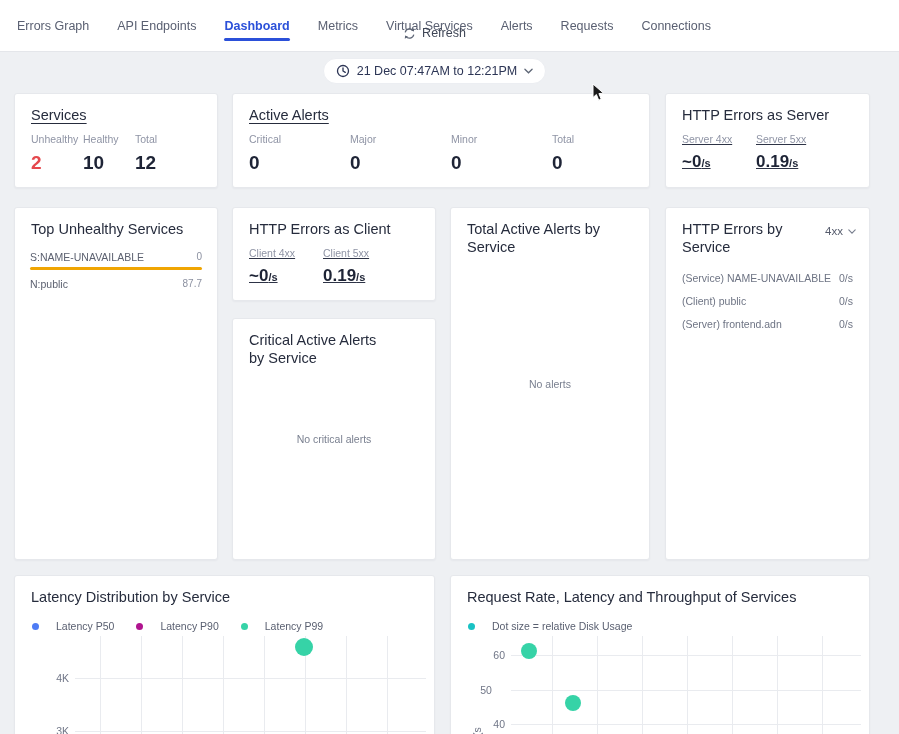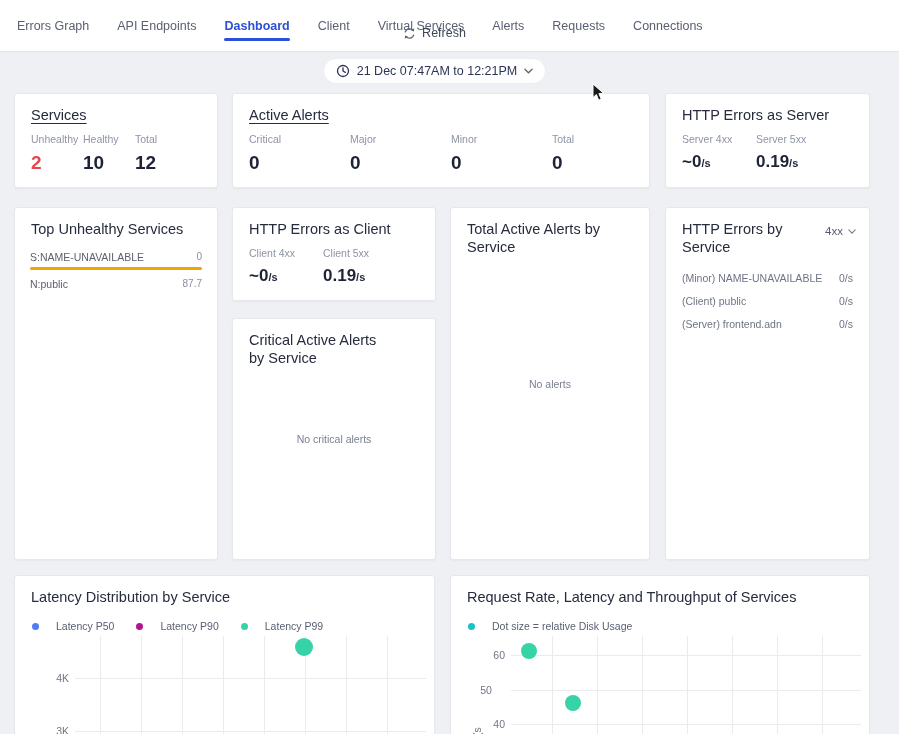--- a/index.html
+++ b/index.html
@@ -51,21 +51,21 @@
   }
   .card-title.linky { cursor: pointer; }
   .card-title.linky span { text-decoration: underline; text-underline-offset: 3px; }
   .stats { display: flex; padding: 0 16px; margin-top: 9px; }
   .stat { min-width: 52px; }
   .stat .lbl { font-size: 10.5px; color: #8f94a5; margin-bottom: 7px; }
   .stat .big { font-size: 19px; font-weight: bold; color: #1e2436; }
   .stat .big.med { font-size: 17px; }
   .stat .unit { font-size: 11px; font-weight: 600; color: #1e2436; }
   .stat.w101 { min-width: 101px; }
-  .stat.w74 { min-width: 74px; }
+  .stat.w74 { min-width: 74px; text-decoration: underline; }
   
   .tu-list { margin-top: 13px; }
   .tu-item { padding: 0 15px; margin-bottom: 8px; cursor: pointer; }
   .tu-row { display: flex; justify-content: space-between; font-size: 10.5px; }
   .tu-row .nm { color: #5c6170; }
   .tu-row .vl { color: #8b90a0; font-size: 10px; }
   .tu-bar { height: 3px; border-radius: 2px; margin-top: 4px; }
   
   .empty-wrap {
     position: absolute; inset: 0; display: flex; align-items: center;
@@ -109,21 +109,21 @@
   
   .cursor { position: absolute; left: 592px; top: 83px; pointer-events: none; z-index: 50; }
 </style>
 </head>
 <body>
 
 <div class="nav">
   <div class="tab">Errors Graph</div>
   <div class="tab">API Endpoints</div>
   <div class="tab active">Dashboard</div>
-  <div class="tab">Client</div>
+  <div class="tab">Metrics</div>
   <div class="tab">Virtual Services</div>
   <div class="tab">Alerts</div>
   <div class="tab">Requests</div>
   <div class="tab">Connections</div>
 </div>
 
 <div class="toolbar">
   <div class="refresh">
     <span style="display:flex;">
       <svg width="13" height="13" viewBox="0 0 16 16">
@@ -257,21 +257,21 @@
   <div class="mini-select">
     <span>4xx</span>
     <span style="display:flex;">
       <svg width="8" height="5" viewBox="0 0 10 6">
           <path d="M1 1l4 4 4-4" fill="none" stroke="#7a8090" stroke-width="1.4" stroke-linecap="round"></path>
         </svg>
     </span>
   </div>
   <div class="err-rows">
     <div class="err-row">
-      <span>(Minor) NAME-UNAVAILABLE</span>
+      <span>(Service) NAME-UNAVAILABLE</span>
       <span>0/s</span>
     </div>
     <div class="err-row">
       <span>(Client) public</span>
       <span>0/s</span>
     </div>
     <div class="err-row">
       <span>(Server) frontend.adn</span>
       <span>0/s</span>
     </div>

